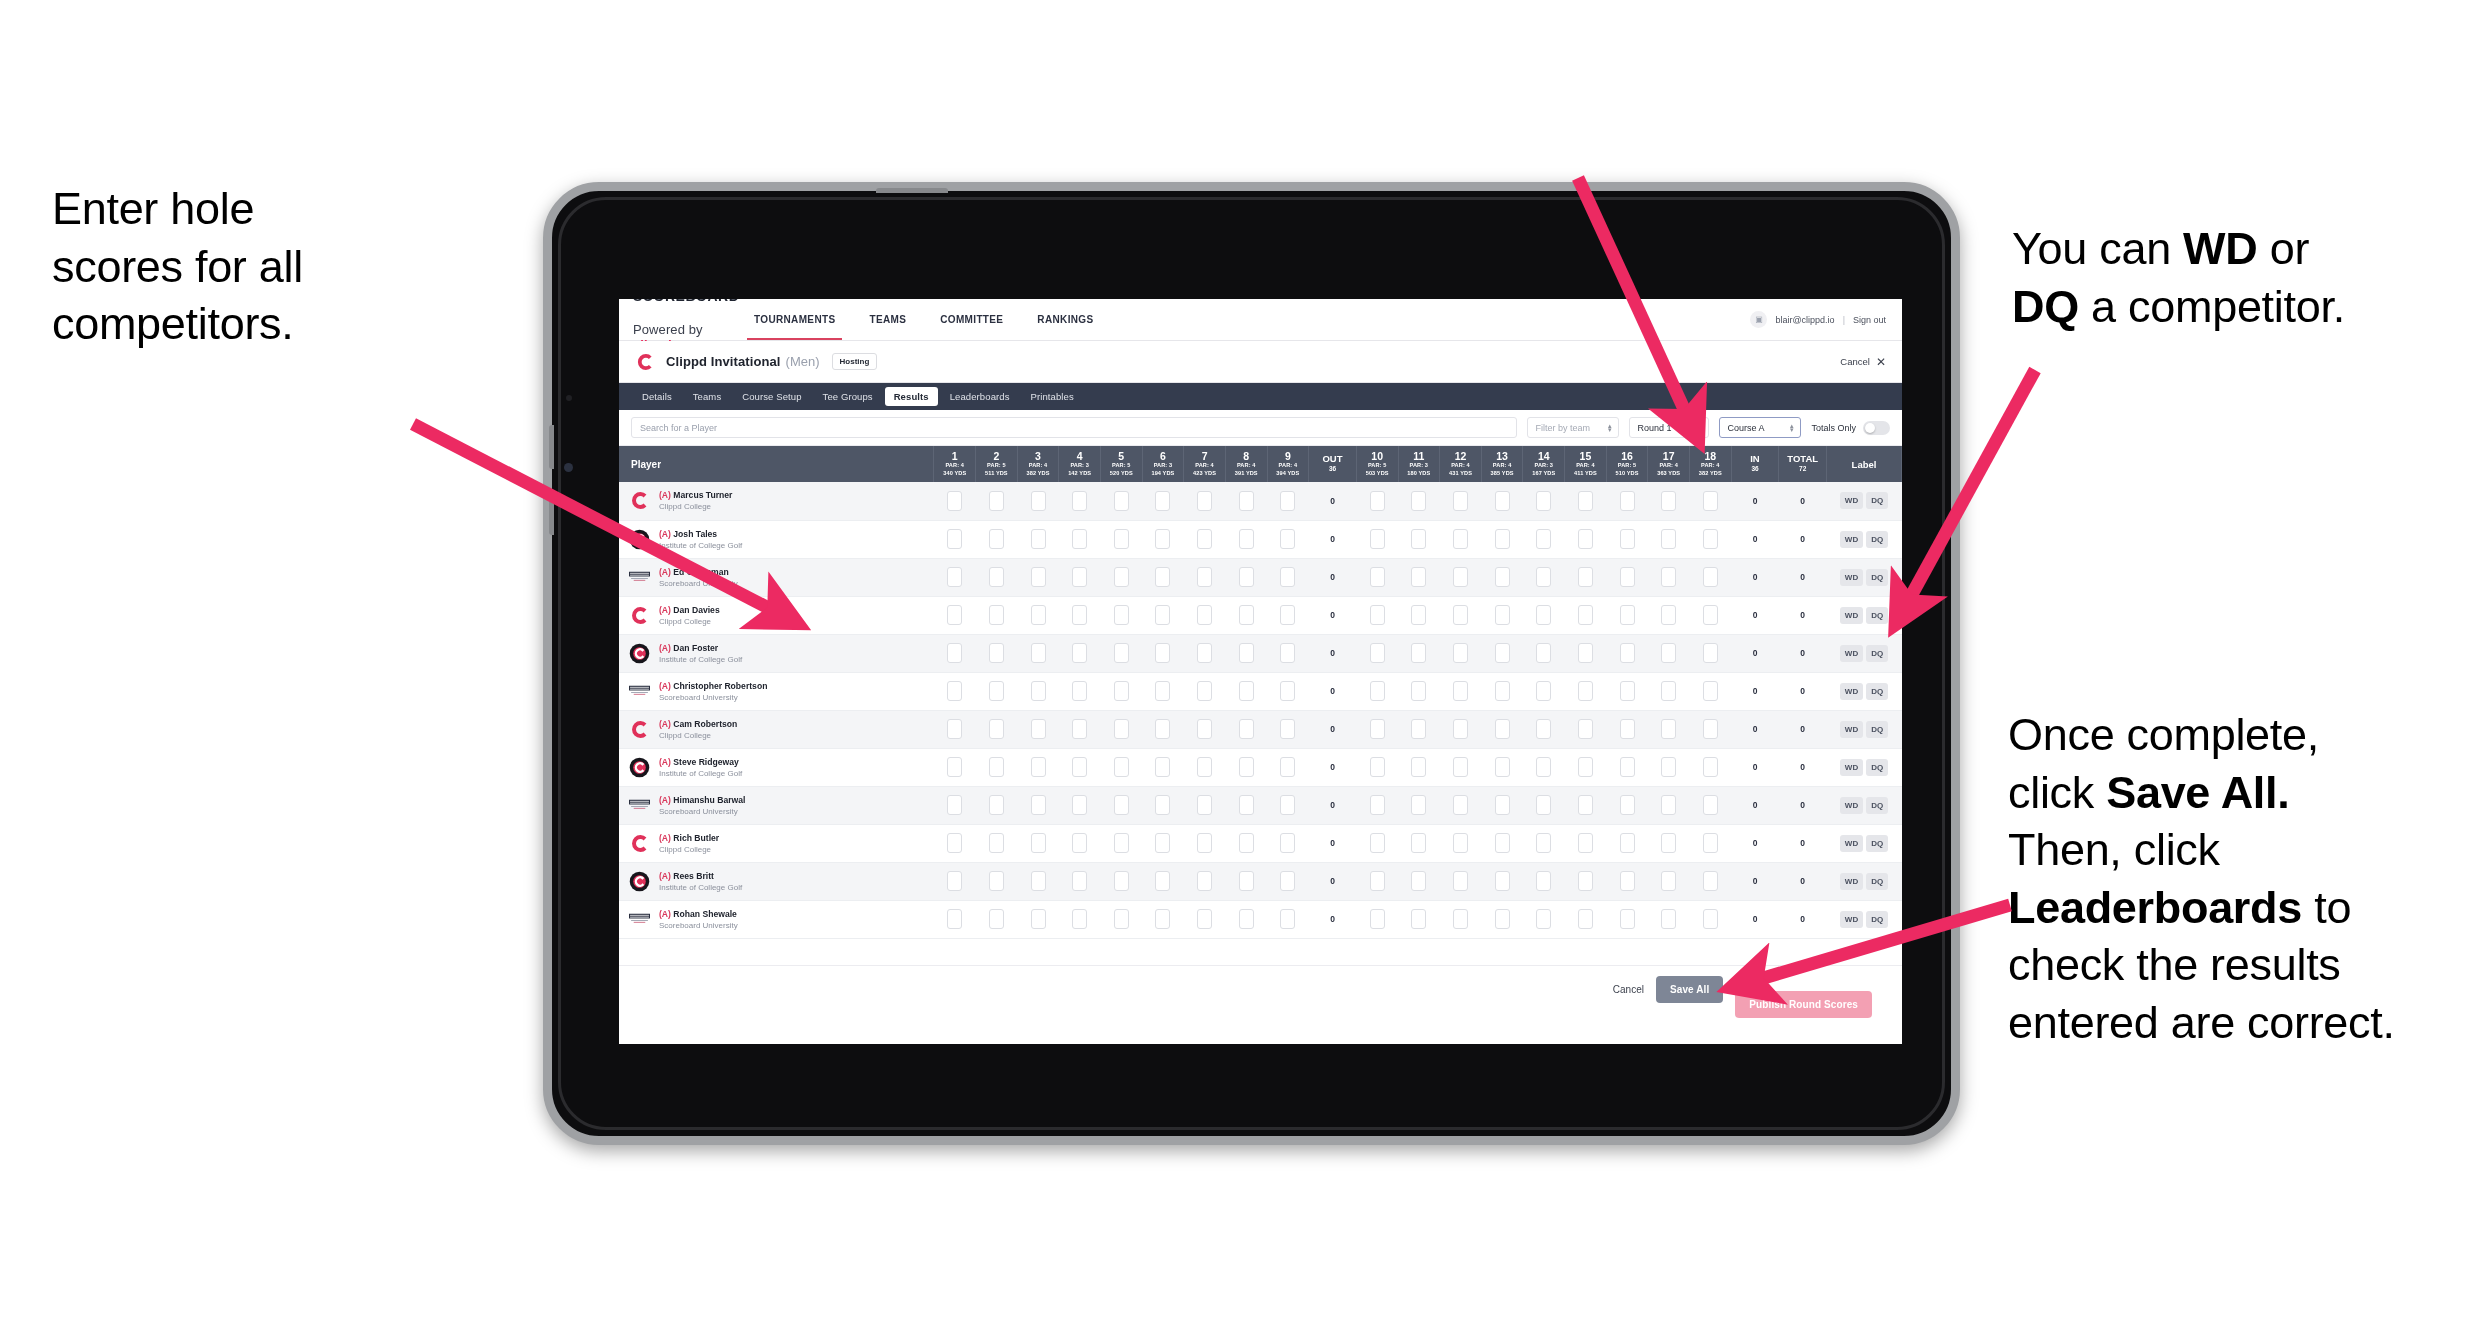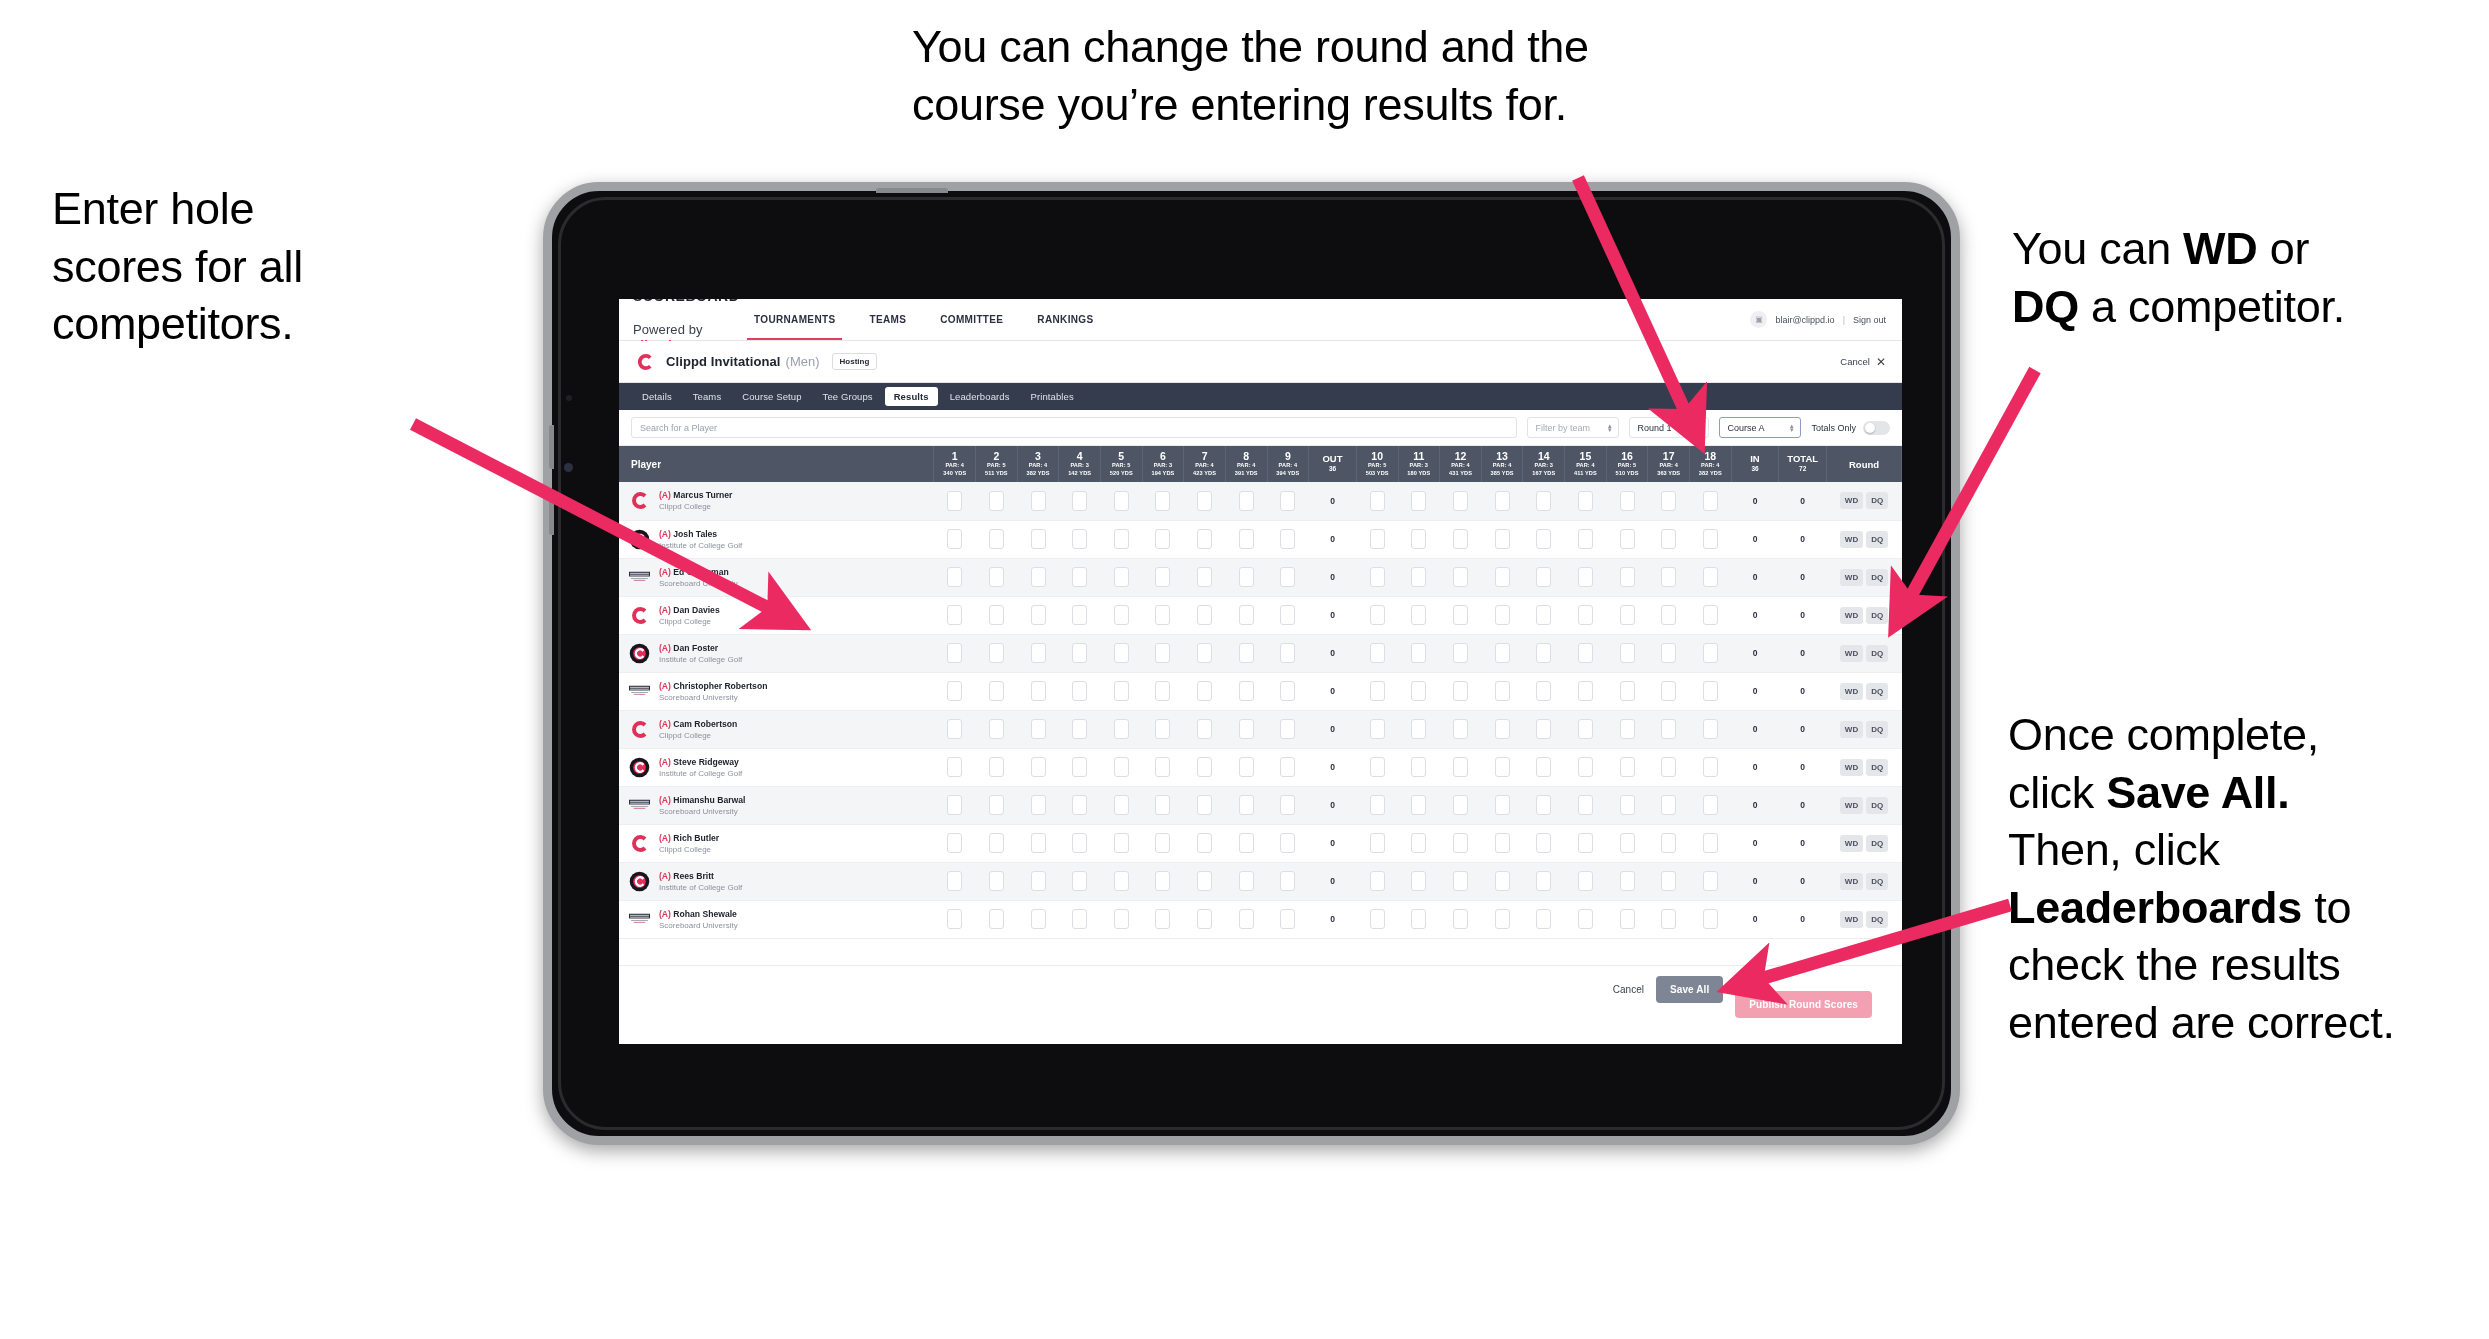--- a/index.html
+++ b/index.html
@@ -217,22 +217,20 @@
     letter-spacing:.1px;
   }
   .btn-save { background:#7e8696; }
   .btn-publish { background:#f3a0b3;margin-top:31px; }
 </style>
 </head>
 <body>
 
 <div id="stage">
 
-  <div class="anno" id="anno-top">You can change the round and the
-course you’re entering results for.</div>
   <div class="anno" id="anno-left">Enter hole
 scores for all
 competitors.</div>
 
   <div class="anno" id="anno-wddq"><span>You can </span><b>WD</b><span> or
 </span><b>DQ</b><span> a competitor.</span></div>
 
   <div class="anno" id="anno-save"><span>Once complete,
 click </span><b>Save All.</b><span>
 Then, click
@@ -415,21 +413,21 @@
                 <div class="hyds">382 YDS</div>
               </th>
               <th class="agg">
                 <div class="aname">IN</div>
                 <div class="aval">36</div>
               </th>
               <th class="agg">
                 <div class="aname">TOTAL</div>
                 <div class="aval">72</div>
               </th>
-              <th class="col-label">Round</th>
+              <th class="col-label">Label</th>
             </tr>
           </thead>
           <tbody id="scores-body">
               <tr>
                 <td class="player-cell">
                   <div class="player-row">
                     <span class="team-logo">
                       <svg width="21" height="21" viewBox="0 0 20 20">
                         <path d="M16.6 4.4A8 8 0 1 0 16.6 15.6L13.9 12.9A4.2 4.2 0 1 1 13.9 7.1Z" fill="#e0315a"></path>
                       </svg>

